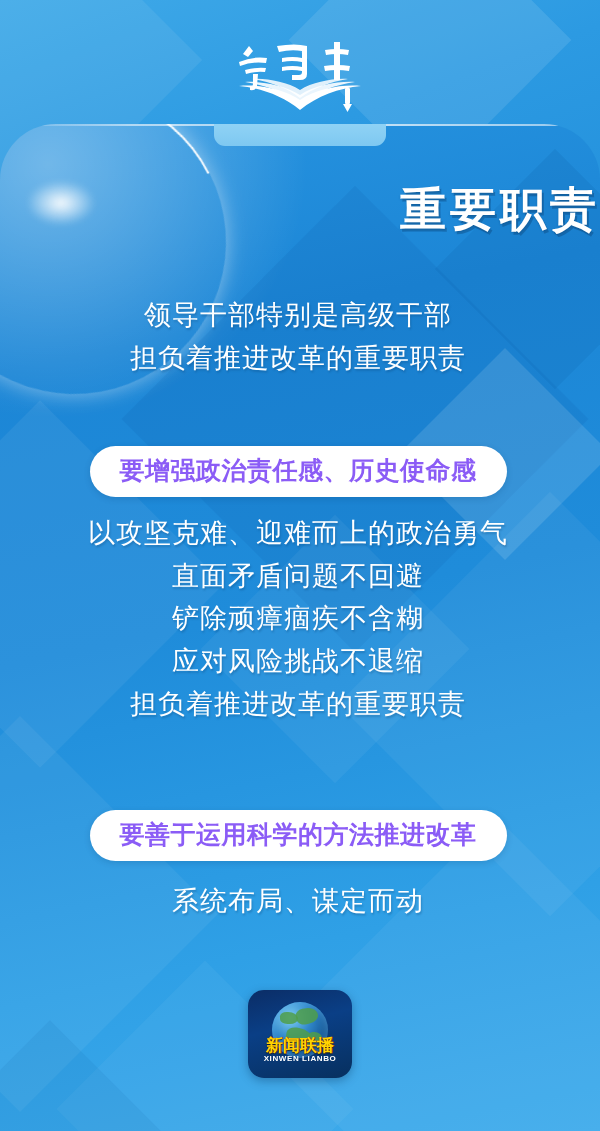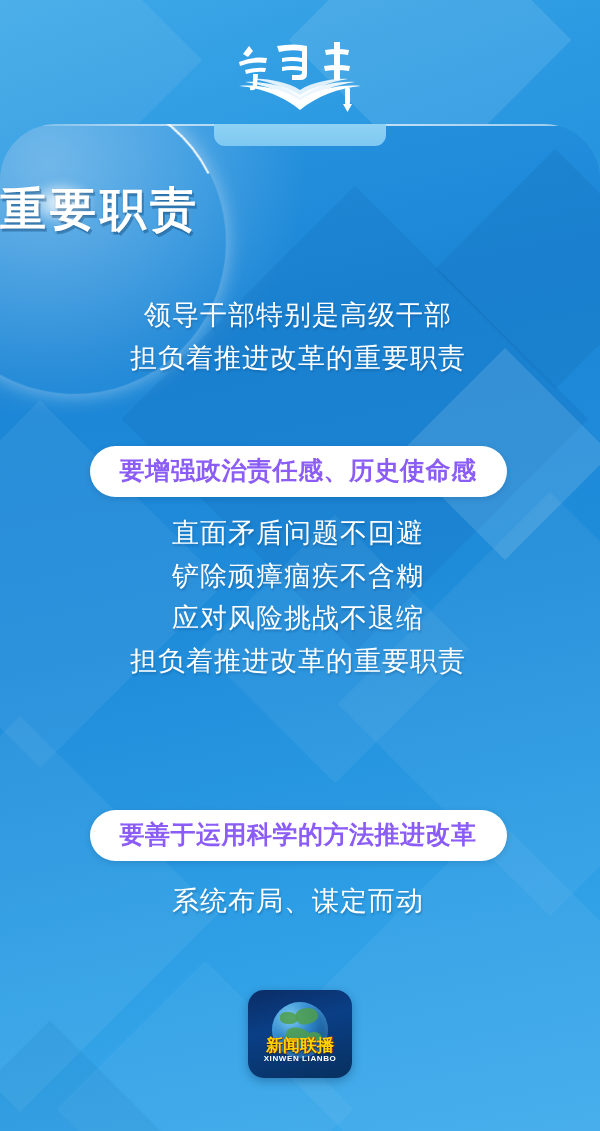--- a/index.html
+++ b/index.html
@@ -78,21 +78,21 @@
     position:absolute;left:0;right:0;top:22px;height:96px;
     display:flex;align-items:center;justify-content:center;z-index:7;
   }
   .logo-wrap{position:relative;width:150px;height:92px;}
   .logo-wrap svg{display:block;}
 
   
   .content{position:absolute;left:0;right:0;top:124px;bottom:0;z-index:5;}
 
   .title{
-    position:absolute;left:0;right:0;top:55px;text-align:left;
+    position:absolute;left:0;right:0;top:55px;text-align:right;
     font-size:46px;font-weight:bold;color:#ffffff;letter-spacing:4px;
     text-shadow:2px 3px 0 rgba(8,60,110,.35), 0 1px 2px rgba(8,60,110,.3);
   }
 
   .block{position:absolute;left:0;right:4px;text-align:center;}
 
   .line{
     color:#ffffff;
     text-shadow:1px 2px 2px rgba(10,62,112,.30);
     line-height:1.58;
@@ -219,20 +219,21 @@
     <div class="block" id="blk-intro">
       <div class="line reg">领导干部特别是高级干部</div>
       <div class="line bold">担负着推进改革的重要职责</div>
     </div>
 
     <div class="block" id="blk-pill1">
       <span class="pill">要增强政治责任感、历史使命感</span>
     </div>
 
     <div class="block" id="blk-list1">
+      <div class="line reg">以攻坚克难、迎难而上的政治勇气</div>
       <div class="line bold">直面矛盾问题不回避</div>
       <div class="line bold">铲除顽瘴痼疾不含糊</div>
       <div class="line bold">应对风险挑战不退缩</div>
       <div class="line reg">担负着推进改革的重要职责</div>
     </div>
 
     <div class="block" id="blk-pill2">
       <span class="pill">要善于运用科学的方法推进改革</span>
     </div>
 

